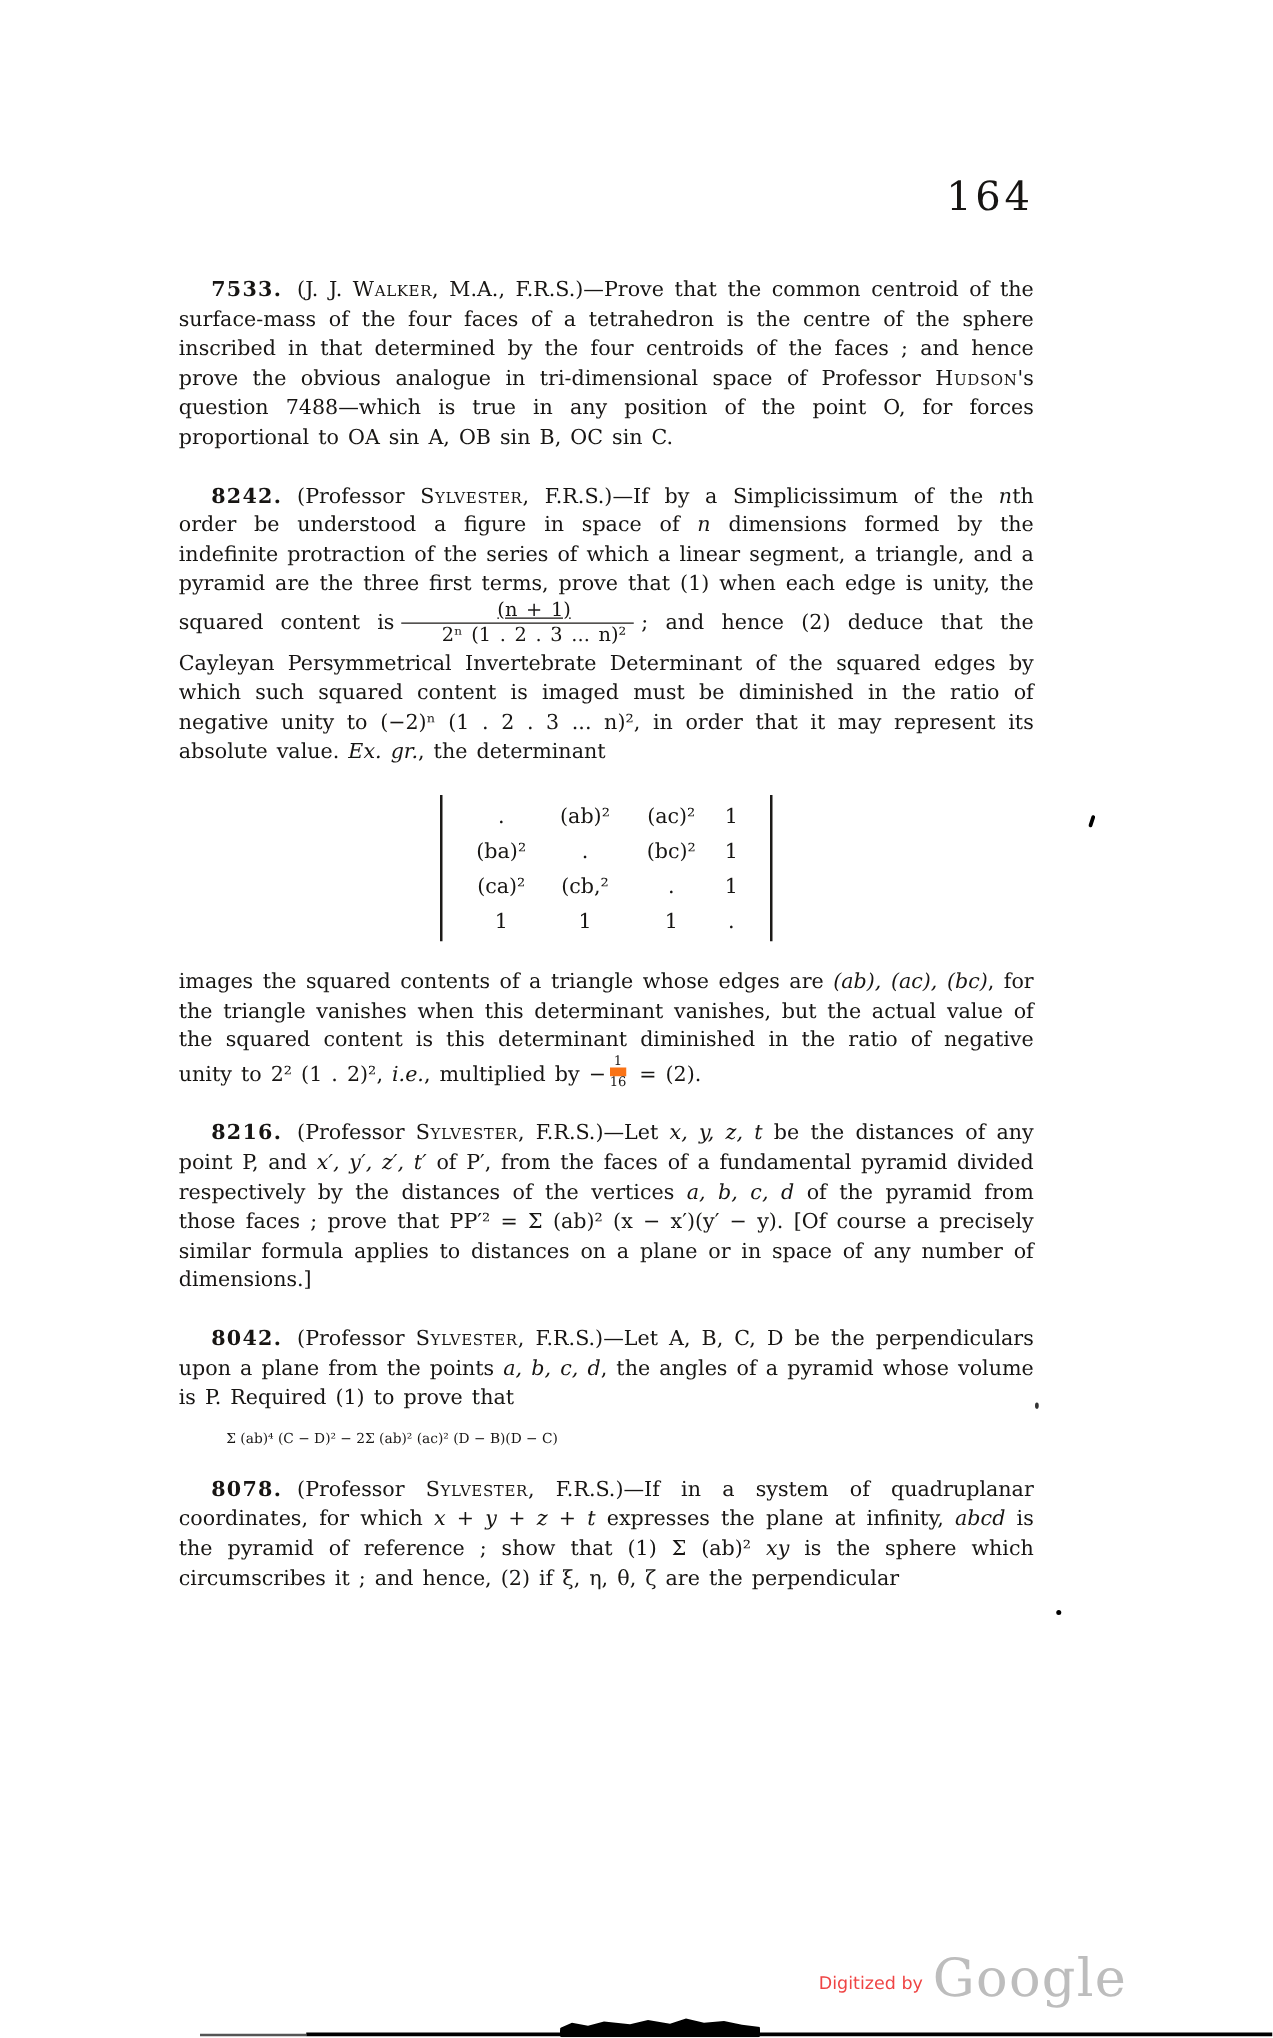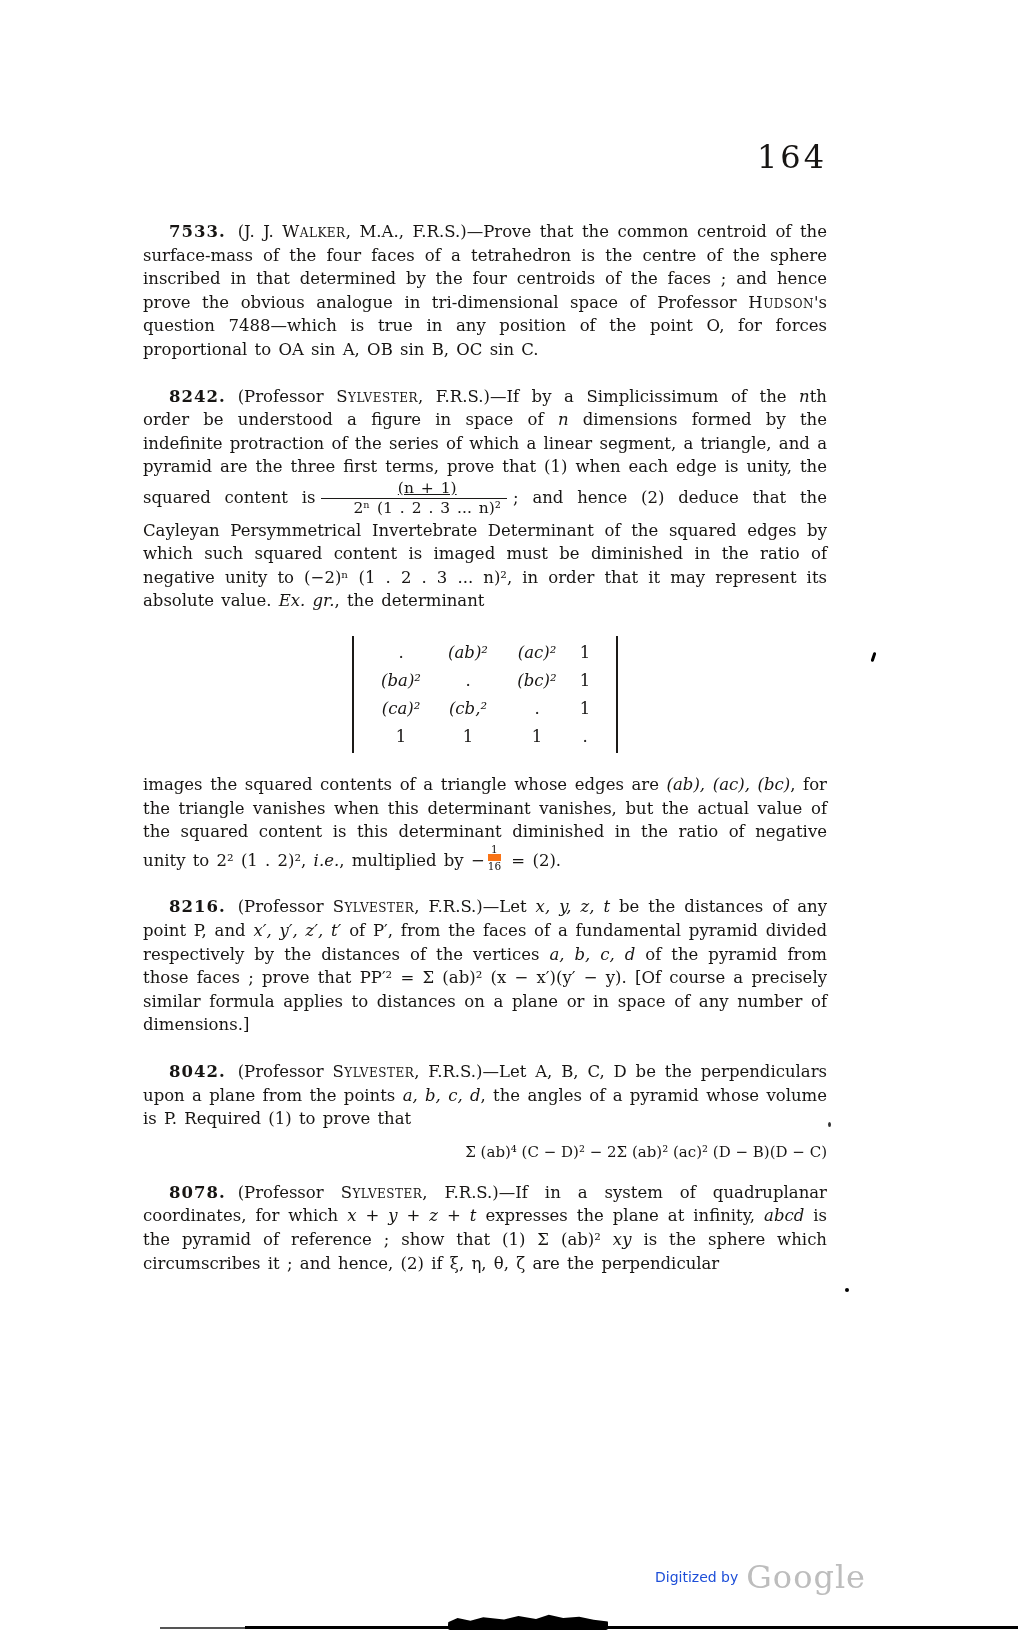--- a/index.html
+++ b/index.html
@@ -73,43 +73,43 @@
     display: grid;
     grid-template-columns: 62px 72px 66px 30px;
     row-gap: 3px;
     border-left: 2px solid #1c1a18;
     border-right: 2px solid #1c1a18;
     padding: 4px 16px;
     font-size: 16.5px;
     line-height: 25px;
   }
   .det .cell { text-align: center; }
-  .det .letters { font-style: italic; }
+  .det .letters { }
   
-  .eqs { margin: 4px 0 14px 0; font-size: 15px; line-height: 30px; text-align: right; }
+  .eqs { margin: 4px 0 14px 0; font-size: 11px; line-height: 30px; }
   .eq1 { margin-left: 38px; }
   .eq2 { margin-left: 106px; }
   
   .watermark {
     position: absolute;
     left: 655px; top: 1558px;
     color: #bcbcbc;
     white-space: nowrap;
     user-select: none;
   }
   .watermark .wm-prefix {
     font-family: "DejaVu Sans", "Liberation Sans", sans-serif;
     font-size: 14px;
     vertical-align: 6px;
     margin-right: 8px;
-    color: #1d4ed8;
+    color: #ef4444;
   }
   .watermark .wm-brand {
     font-family: "DejaVu Serif", serif;
-    font-size: 32px;
+    font-size: 42px;
     letter-spacing: 1px;
     color: #bdbdbd;
   }
   
   .artifact { position: absolute; background: #000; }
   .blob {
     left: 448px; top: 1613px;
     width: 160px; height: 17px;
     border-radius: 8px 14px 2px 2px / 12px 10px 2px 2px;
     clip-path: polygon(0 55%, 6% 30%, 14% 45%, 22% 25%, 35% 38%, 44% 18%, 55% 35%, 63% 10%, 72% 30%, 82% 22%, 91% 40%, 100% 50%, 100% 100%, 0 100%);

